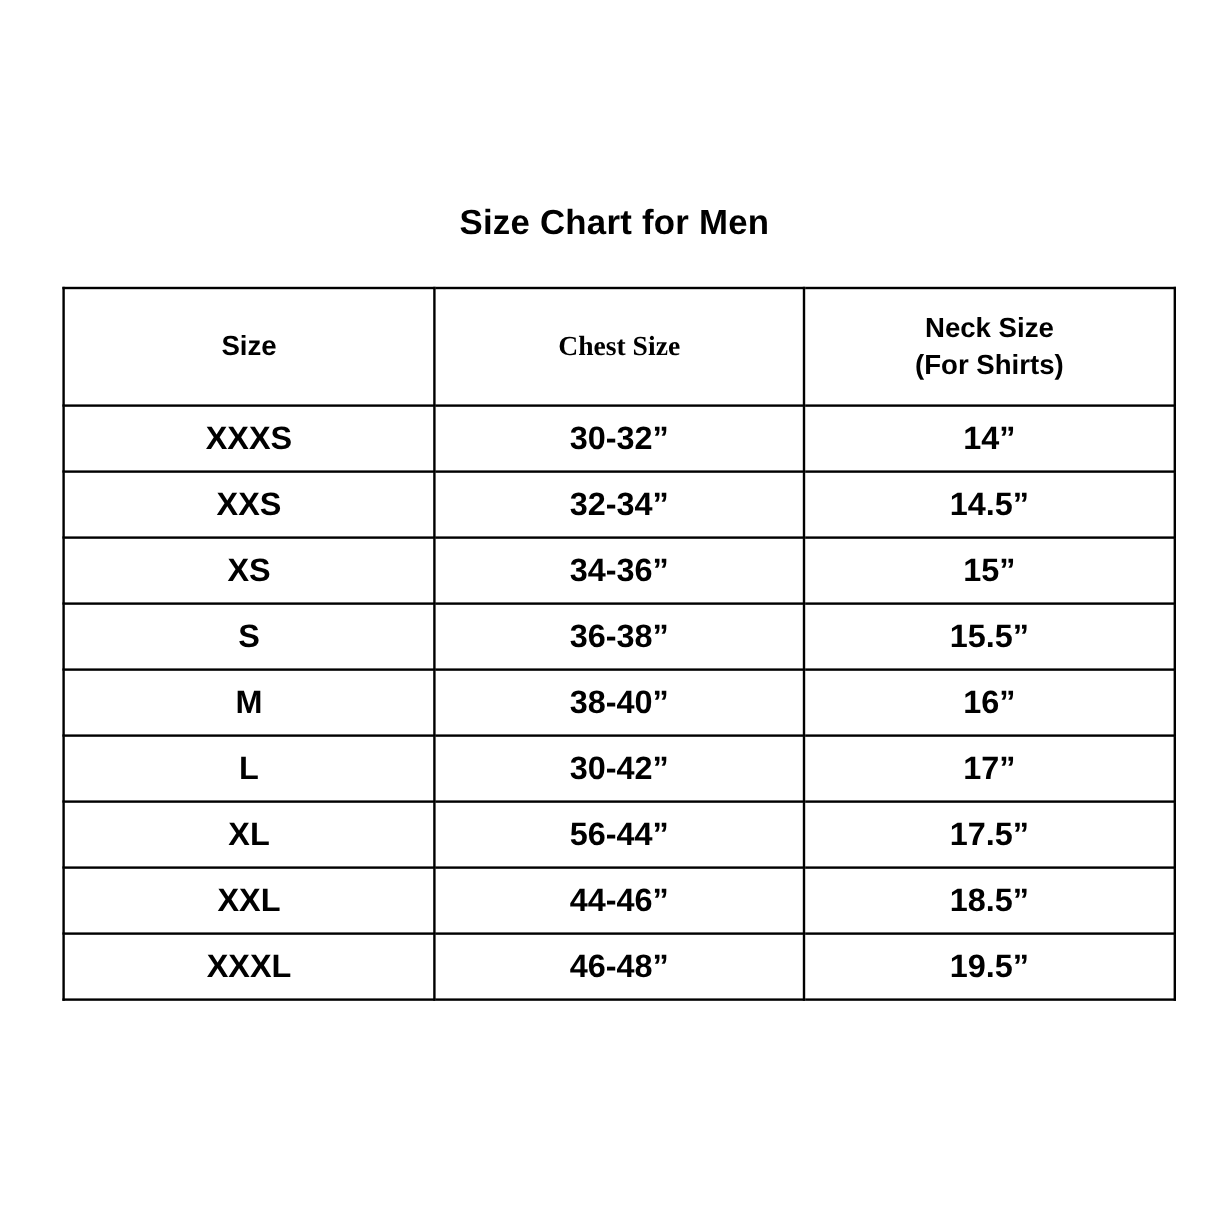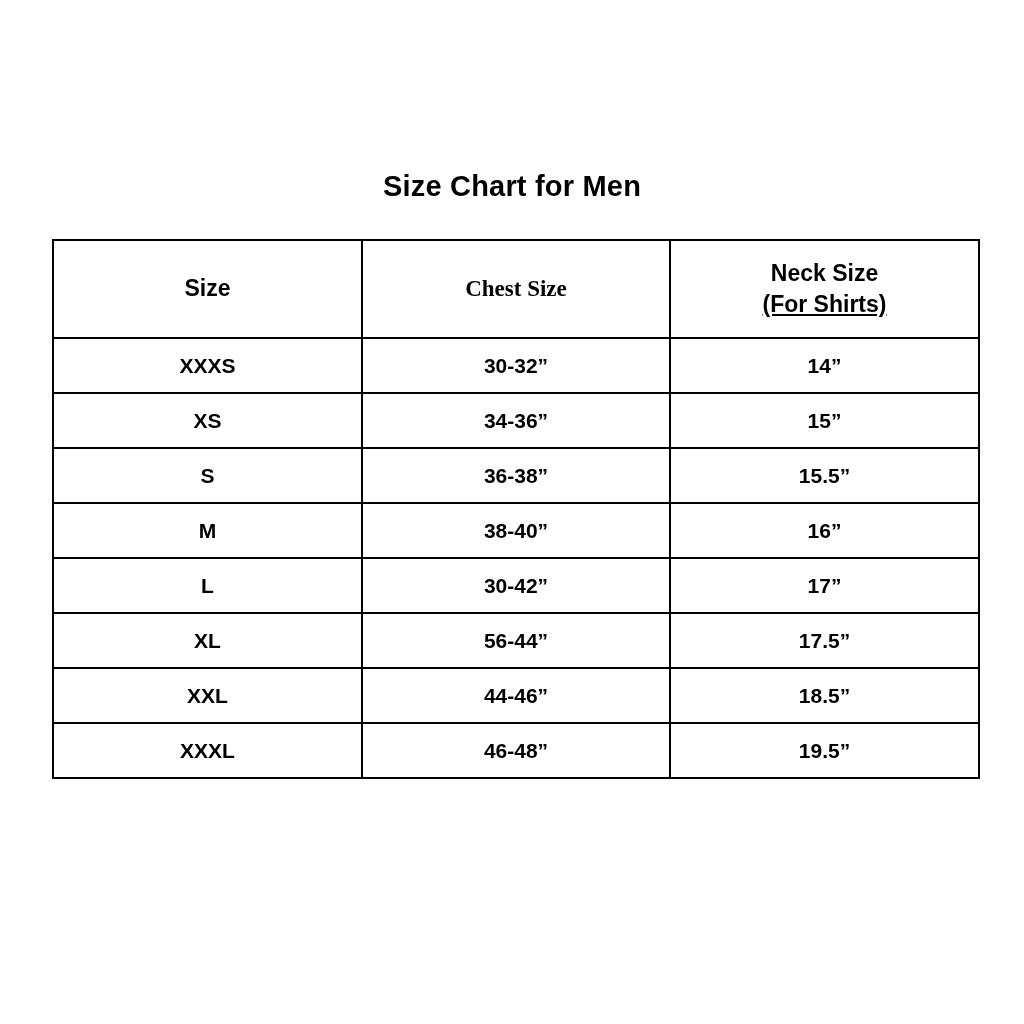--- a/index.html
+++ b/index.html
@@ -47,32 +47,31 @@
     font-weight: bold;
     padding: 0;
   }
   .size-table th {
     font-size: 23px;
     height: 96px;
     line-height: 1.35;
     vertical-align: middle;
   }
   .size-table td {
-    font-size: 21px;
+    font-size: 27px;
     height: 53px;
     vertical-align: middle;
   }
   .col-size { width: 307px; }
   .col-chest { width: 306px; font-family: Liberation Serif, serif; }
   .col-neck { width: 307px; }
   .hdr-sub {
     display: block;
     font-size: 23px;
     font-weight: bold;
-    text-decoration: underline;
   }
 </style>
 </head>
 <body>
 
 <div class="page">
 
   <div class="chart-title">Size Chart for Men</div>
 
   <table class="size-table">
@@ -88,20 +87,25 @@
           <span>Neck Size</span>
           <span class="hdr-sub">(For Shirts)</span>
         </th>
       </tr>
     </thead>
     <tbody>
       <tr>
         <td>XXXS</td>
         <td>30-32”</td>
         <td>14”</td>
+      </tr>
+      <tr>
+        <td>XXS</td>
+        <td>32-34”</td>
+        <td>14.5”</td>
       </tr>
       <tr>
         <td>XS</td>
         <td>34-36”</td>
         <td>15”</td>
       </tr>
       <tr>
         <td>S</td>
         <td>36-38”</td>
         <td>15.5”</td>

